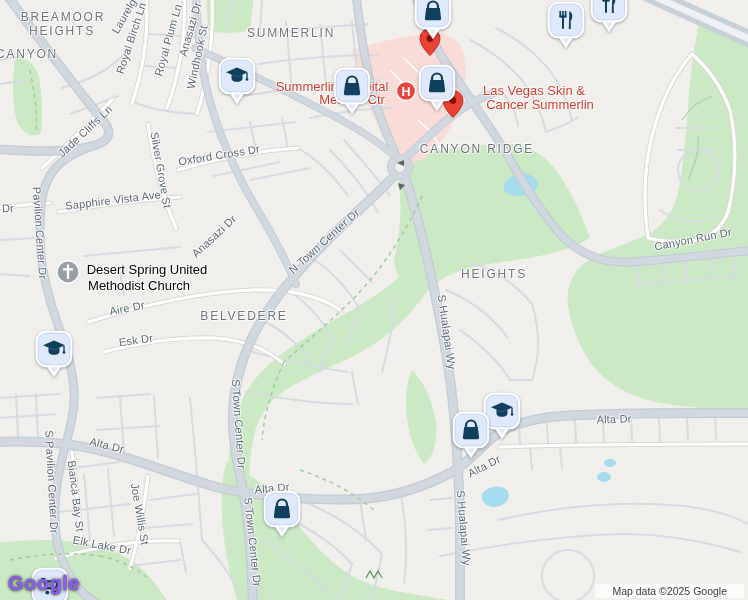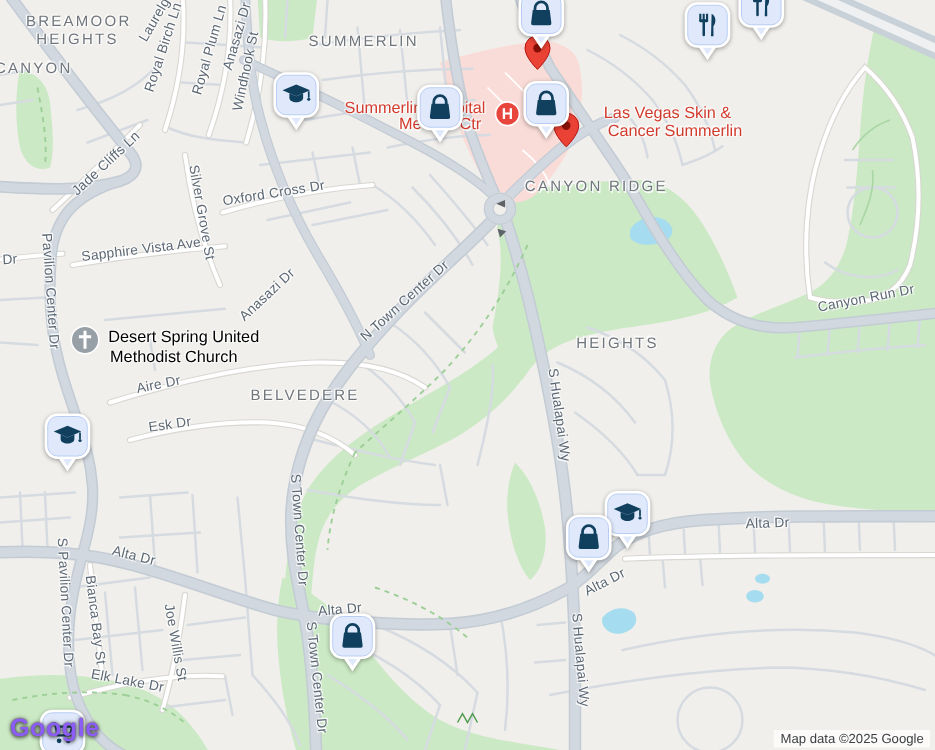--- a/index.html
+++ b/index.html
@@ -11,21 +11,21 @@
   .street-label{font-size:11px;color:#5c6874;letter-spacing:.2px;}
   .area-label{font-size:12px;color:#6f757b;letter-spacing:1.8px;font-weight:500;}
   .poi-red{font-size:13px;color:#d23b2c;}
   .poi-gray{font-size:13px;color:#000000;}
   .marker{position:absolute;width:40px;height:52px;}
   .redpin{position:absolute;width:24px;height:32px;}
   .symbol{position:absolute;}
   #google-logo{position:absolute;left:8px;top:572px;font-size:20px;font-weight:600;color:#8b5cf6;
      letter-spacing:.5px;text-shadow:0 0 2px rgba(68,68,68,.9),0 1px 3px rgba(0,0,0,.45),0 0 4px rgba(0,0,0,.35);}
   #attribution{position:absolute;right:4px;bottom:2px;background:rgba(255,255,255,.75);
-     color:#3c4043;font-size:10.5px;padding:1px 5px;}
+     color:#3c4043;font-size:10.5px;padding:1px 17px;}
 </style>
 </head>
 <body>
 
 <div id="map">
 
 <svg id="roads-svg" width="748" height="600" viewBox="0 0 748 600">
 
   <g fill="#cbe9c4" stroke="none">
     <path d="M 16,56 C 28,58 38,66 40,82 C 42,102 44,120 40,134 C 30,138 20,132 16,118 C 12,98 12,74 16,56 Z"></path>

